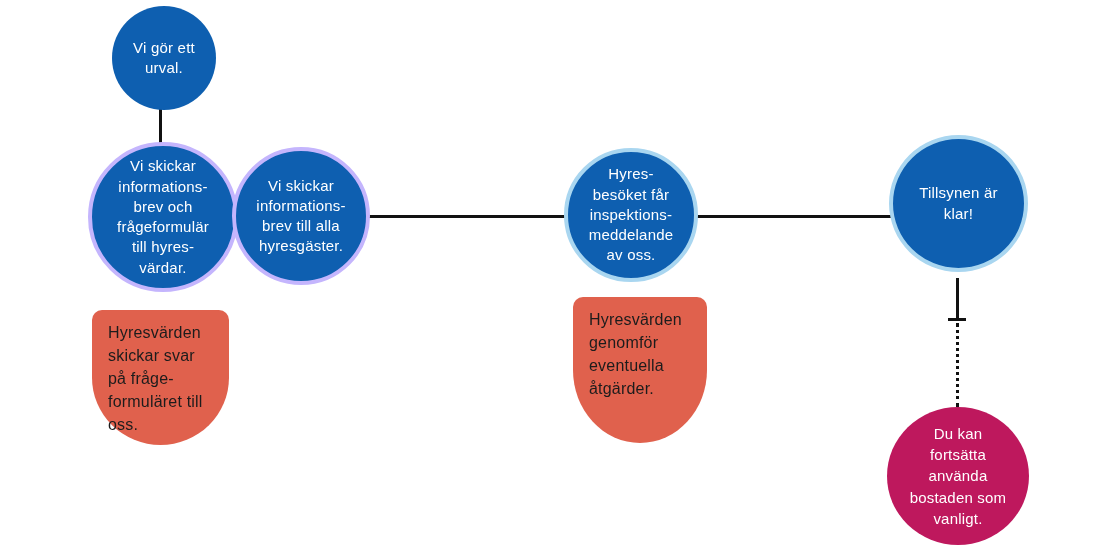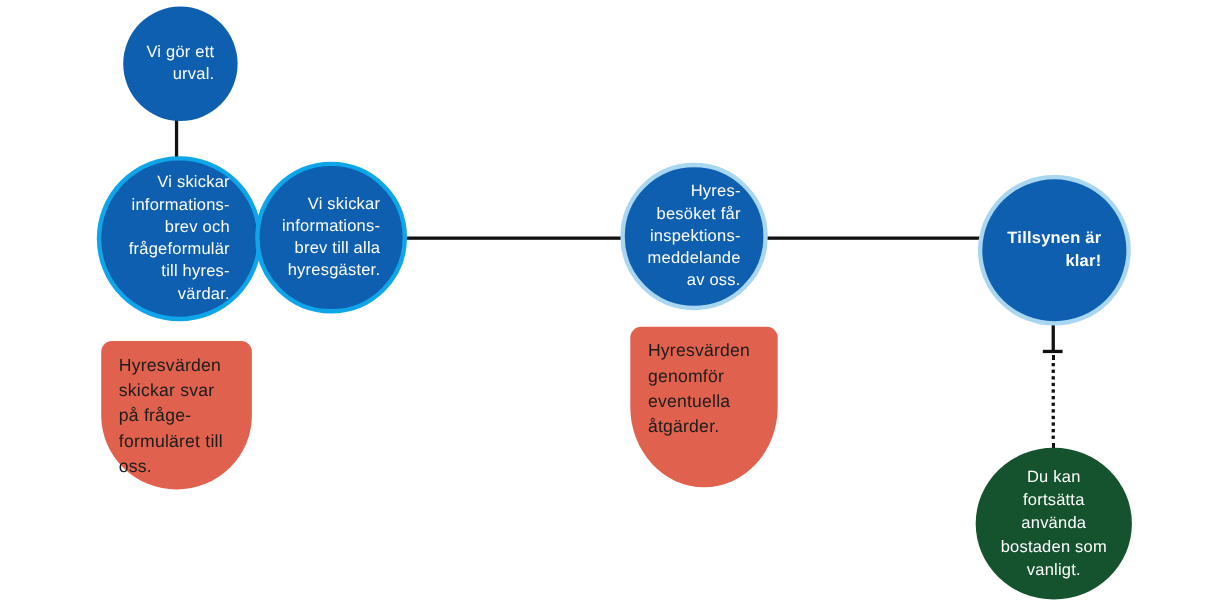--- a/index.html
+++ b/index.html
@@ -38,40 +38,40 @@
     align-items: center;
     justify-content: center;
     text-align: center;
     z-index: 1;
     box-sizing: border-box;
   }
   .node span {
     white-space: pre-line;
     display: block;
   }
-  .node.blue { background: #0e5fb0; color: #ffffff; text-align: right; }
+  .node.blue { background: #0e5fb0; color: #ffffff; }
   .node.start {
     left: 112px; top: 6px; width: 104px; height: 104px;
     font-size: 15px; line-height: 1.35; letter-spacing: 0.2px;
   }
   .node.step {
     font-size: 15px; line-height: 1.35; letter-spacing: 0.2px;
   }
-  .border-gray  { border: 4px solid #0ea5e9; }
+  .border-gray  { border: 4px solid #c4b5fd; }
   .border-lblue { border: 4px solid #a9d6f0; }
   .s1 { left: 88px;  top: 142px; width: 150px; height: 150px; }
   .s2 { left: 232px; top: 147px; width: 138px; height: 138px; }
   .s3 { left: 383px; top: 150px; width: 132px; height: 132px; }
   .s4 { left: 564px; top: 148px; width: 134px; height: 134px; }
   .s5 { left: 725px; top: 146px; width: 138px; height: 138px; }
-  .s6 { left: 889px; top: 159px; width: 139px; height: 137px;
-        font-size: 20px; line-height: 1.35; font-weight: bold; }
+  .s6 { left: 889px; top: 135px; width: 139px; height: 137px;
+        font-size: 20px; line-height: 1.35; }
   .node.end {
     left: 887px; top: 407px; width: 142px; height: 138px;
-    background: #14532d; color: #ffffff;
+    background: #be185d; color: #ffffff;
     font-size: 15px; line-height: 1.42; letter-spacing: 0.2px;
   }
   
   .callout {
     position: absolute;
     background: #e0614d;
     color: #1c1c1c;
     border-radius: 10px 10px 50% 50%;
     font-size: 16px;
     line-height: 1.44;

